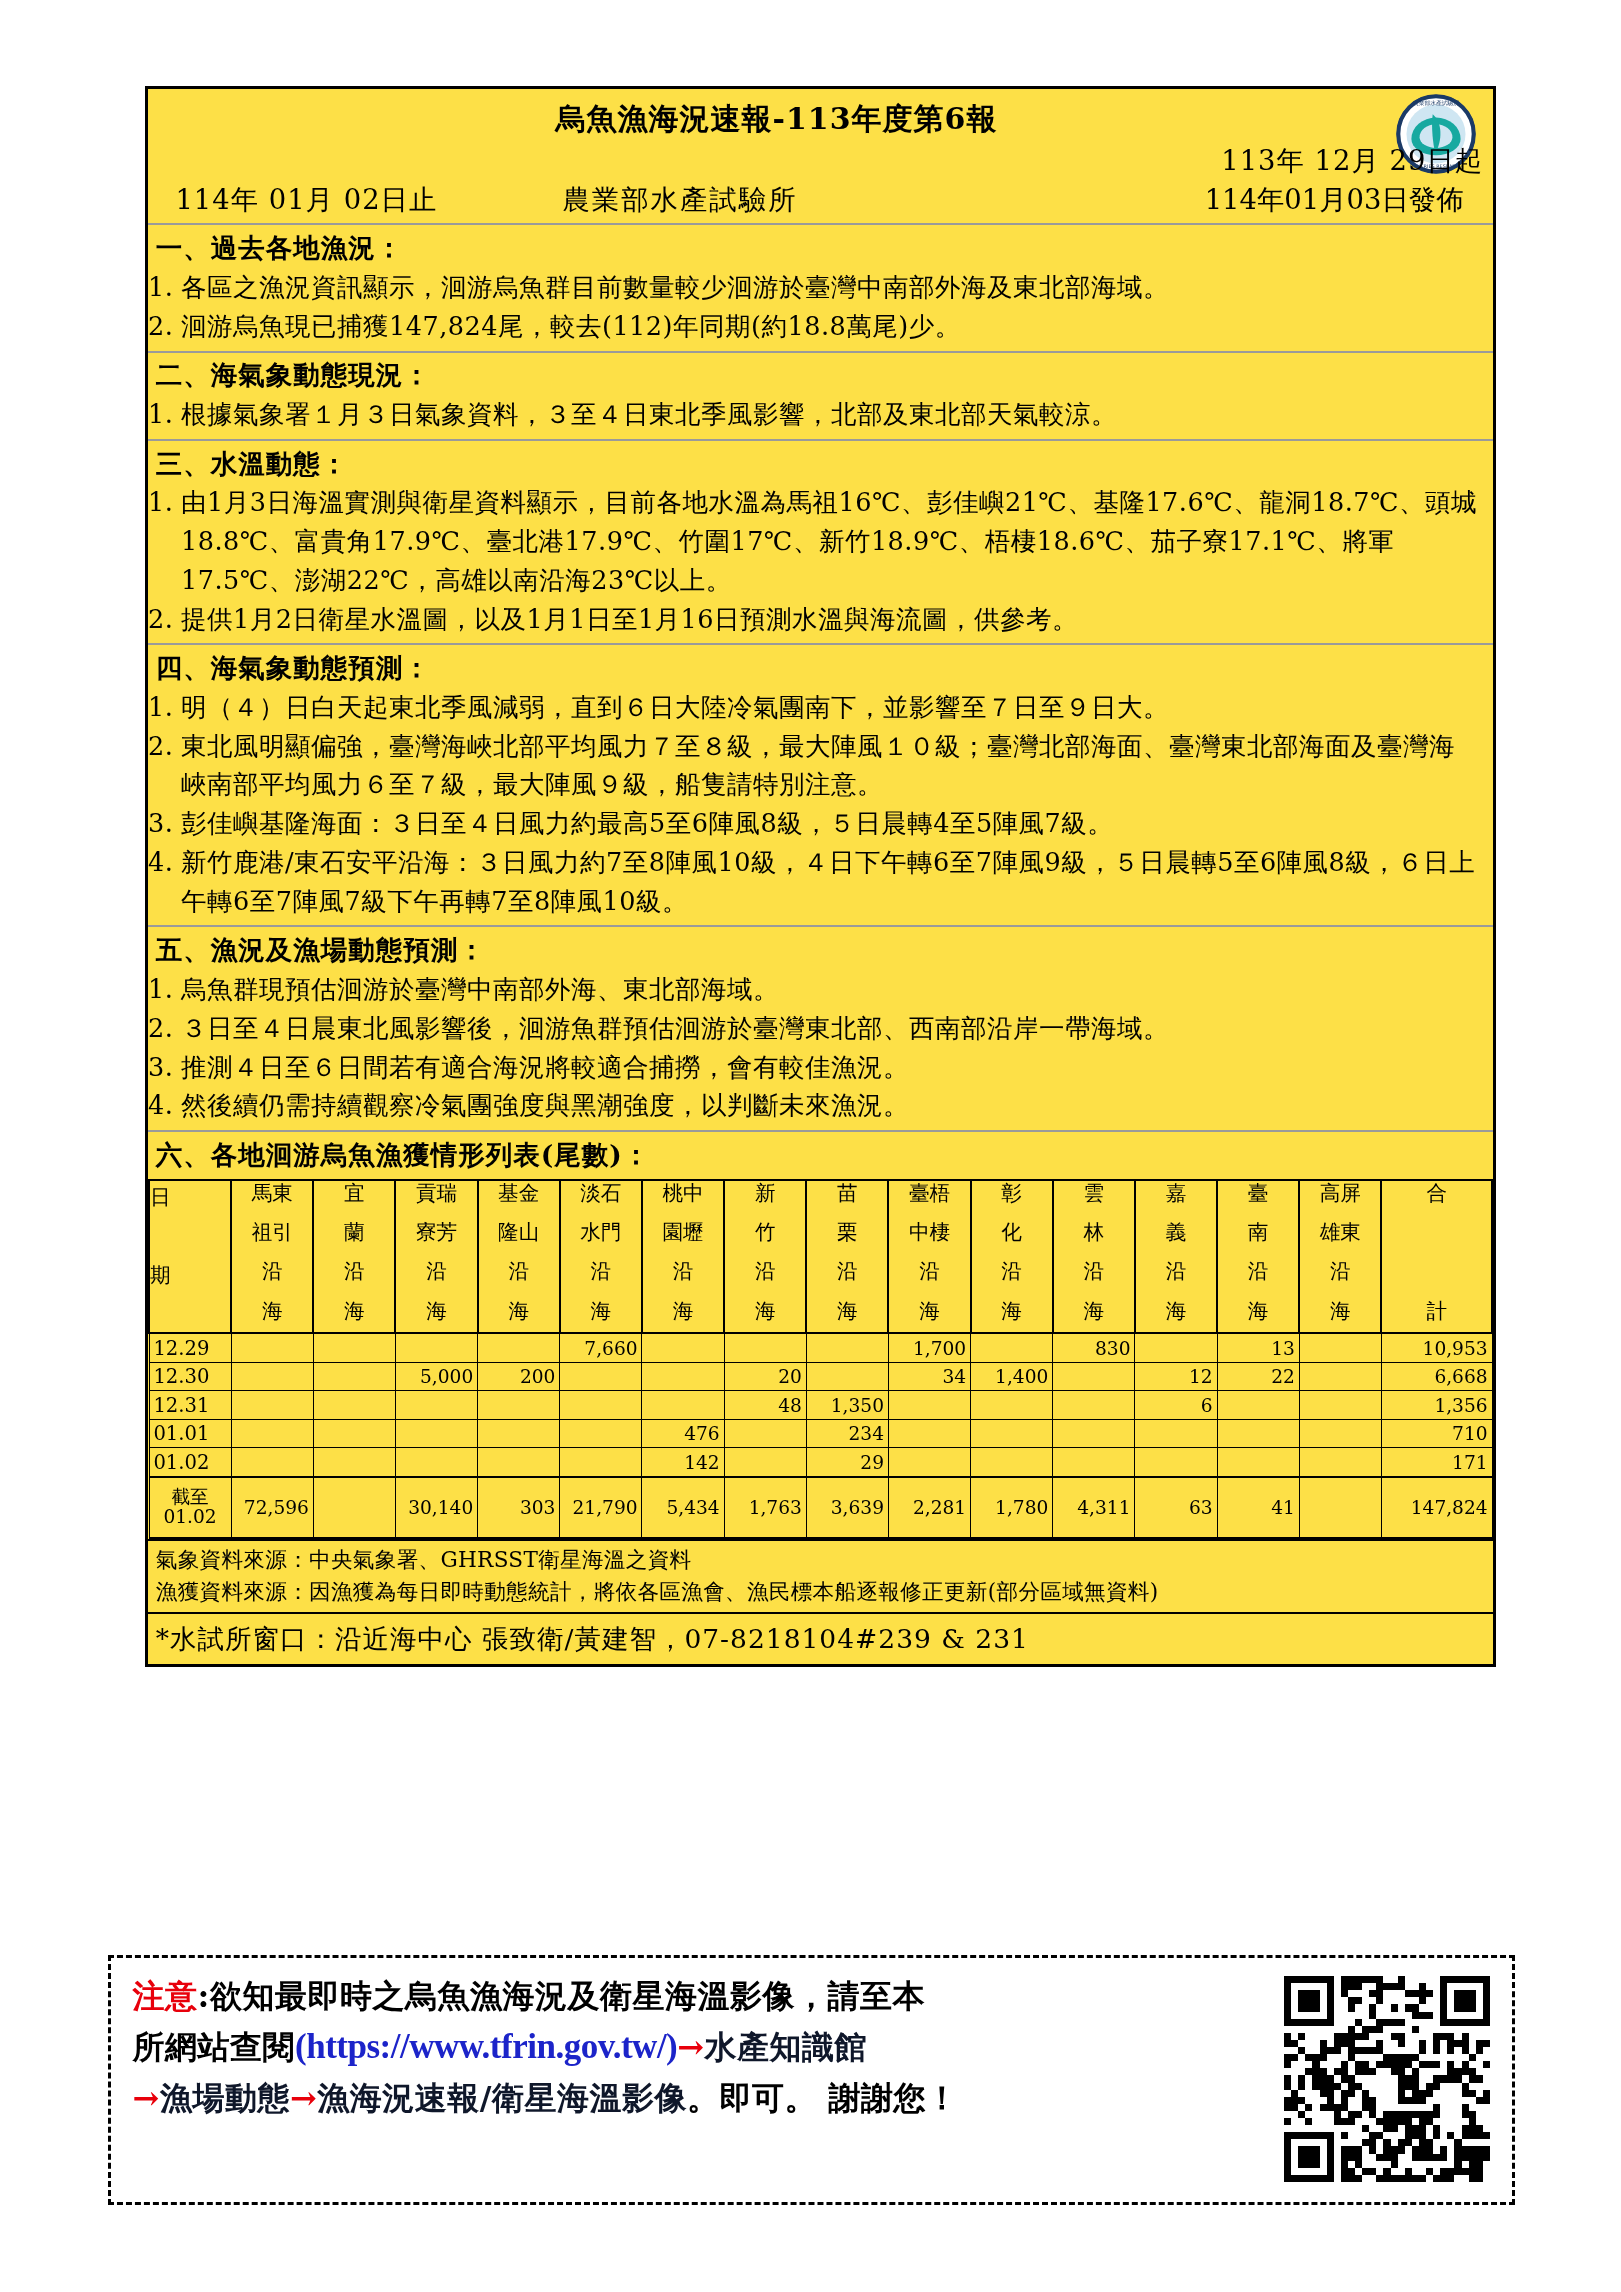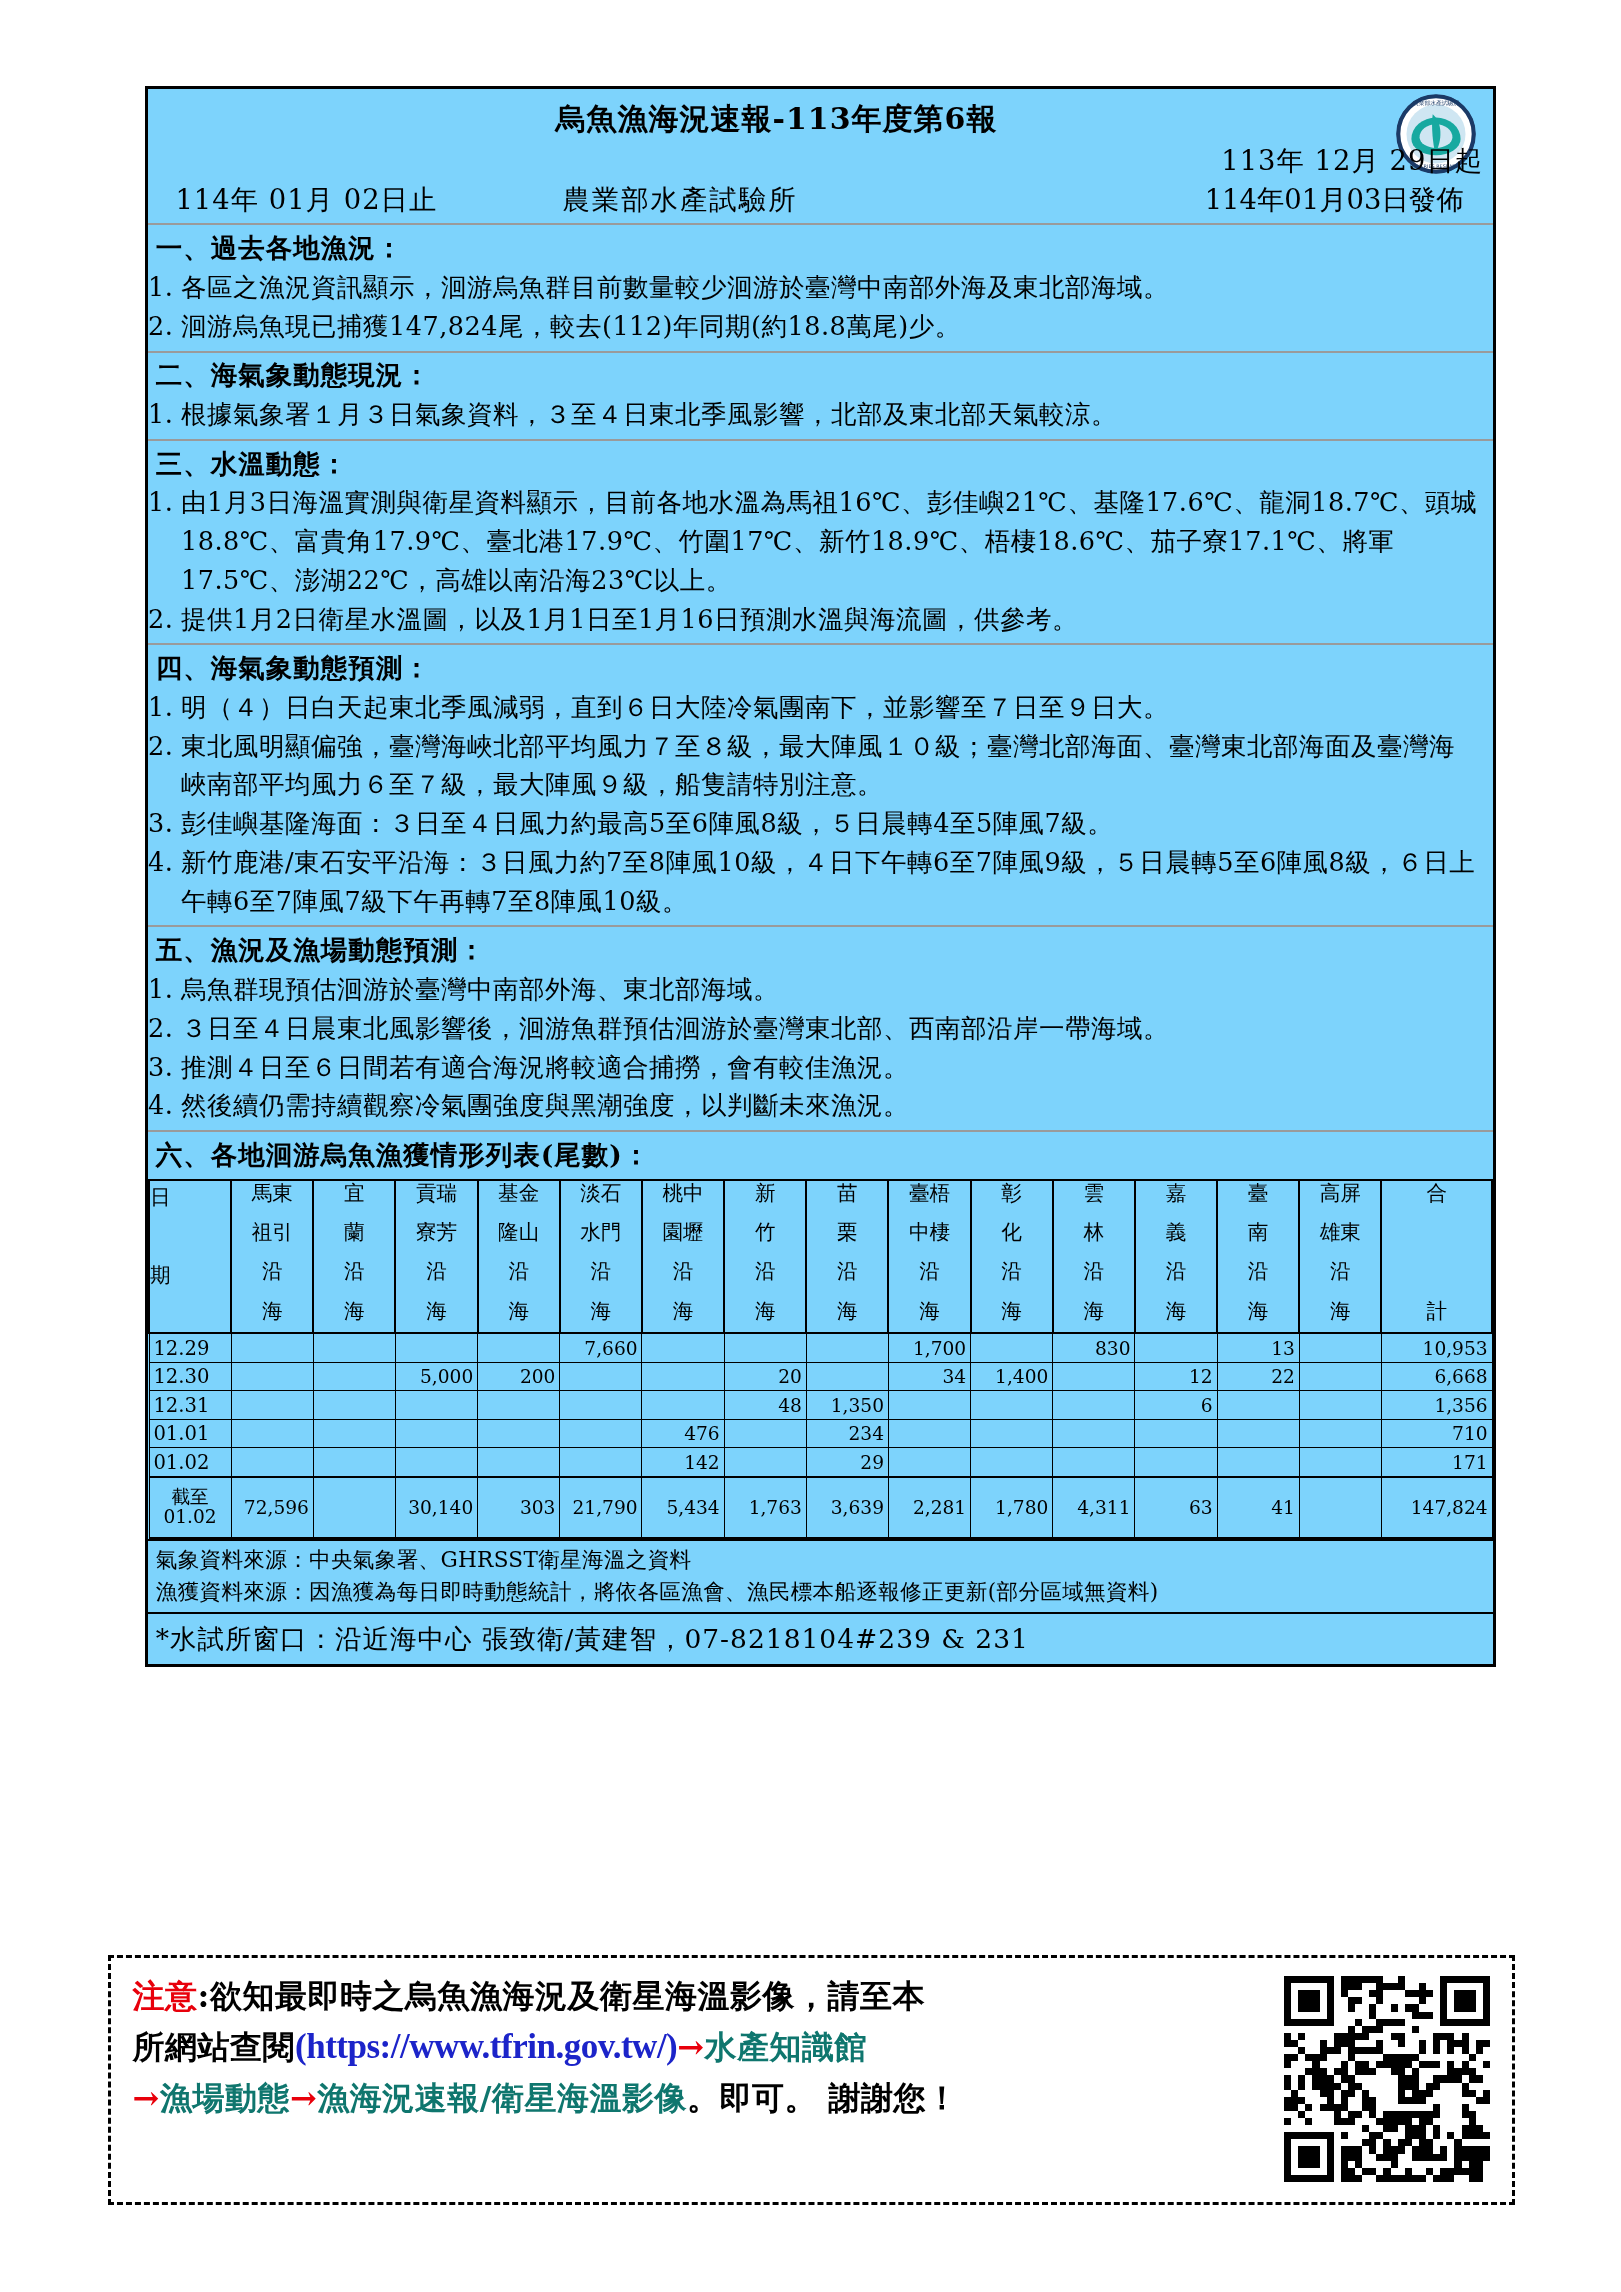--- a/index.html
+++ b/index.html
@@ -10,21 +10,21 @@
     color:#000;
     -webkit-font-smoothing:antialiased;
   }
   .page{position:relative;width:1621px;height:2293px;box-sizing:border-box;padding:0;}
 
   
   .report{
     position:absolute;left:145px;top:86px;width:1351px;
     border:3.9px solid #000;
     box-sizing:border-box;
-    background:#7dd3fc;
+    background:#fde047;
   }
 
   
   .hdr{position:relative;padding:5.9px 9.8px 3.9px 9.8px;}
   .hdr-title{
     text-align:center;
     font-family:"DejaVu Serif","Liberation Serif",serif;
     font-weight:bold;
     font-size:30px;
     letter-spacing:1px;
@@ -140,21 +140,21 @@
     box-sizing:border-box;
     background:#fff;
   }
   .notice-text{
     position:absolute;left:21.6px;top:13.7px;width:1068px;
     font-size:32px;line-height:1.52;
     font-weight:bold;
     letter-spacing:0.5px;
   }
   .nt-red{color:#e8000b;margin-top:48px;}
-  .nt-blue{color:#0f766e;text-align:right;}
+  .nt-blue{color:#0f172a;text-align:right;}
   .nt-url{font-family:Liberation Serif, serif;font-size:35px;color:#1c24c9;letter-spacing:-0.5px;}
   .qr{
     position:absolute;right:21.6px;top:17.6px;width:206px;height:206px;
   }
 </style>
 </head>
 <body>
 
 <div class="page">
 

